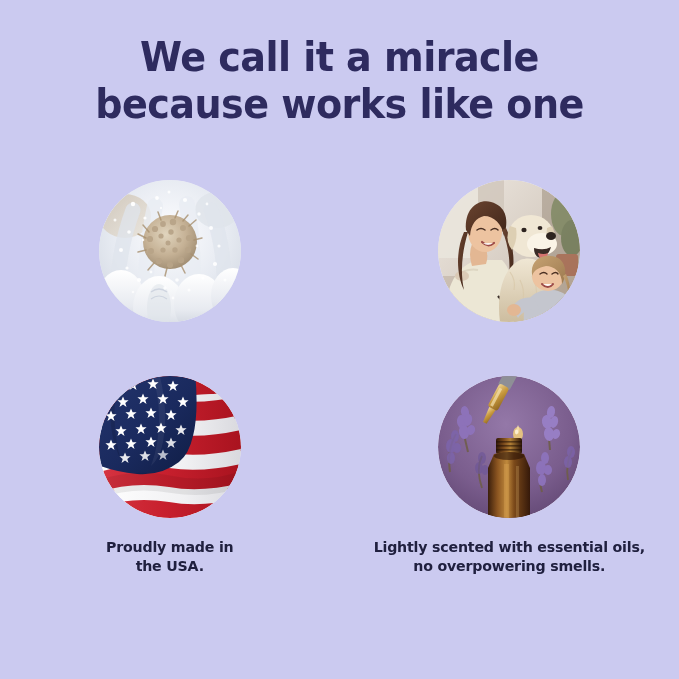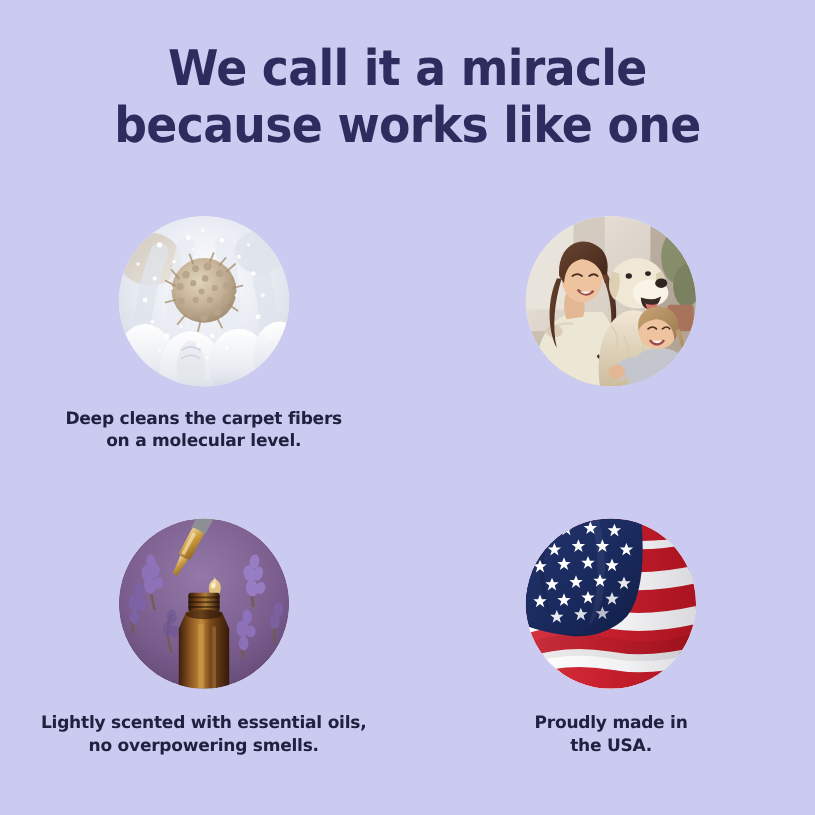--- a/index.html
+++ b/index.html
@@ -212,22 +212,20 @@
                 <circle cx="62" cy="28" r="1.2" opacity="0.75"></circle>
                   <circle cx="108" cy="24" r="1.4" opacity="0.8"></circle>
                 <circle cx="16" cy="40" r="1.5" opacity="0.8"></circle>
                   <circle cx="126" cy="100" r="1.5" opacity="0.8"></circle>
                 <circle cx="74" cy="118" r="1.4" opacity="0.75"></circle>
                   <circle cx="34" cy="112" r="1.3" opacity="0.7"></circle>
               </g>
             </g>
           </svg>
         </div>
-        <div class="caption">Deep cleans the carpet fibers
-on a molecular level.</div>
       </div>
 
       <div class="cell">
         <div class="circle-wrap">
           <svg viewBox="0 0 142 142" xmlns="http://www.w3.org/2000/svg">
             <defs>
               <linearGradient id="roomBg" x1="0" y1="0" x2="1" y2="1">
                 <stop offset="0%" stop-color="#efe9e2"></stop>
                 <stop offset="50%" stop-color="#d9d0c6"></stop>
                 <stop offset="100%" stop-color="#b9ada0"></stop>
@@ -316,131 +314,20 @@
 
               <path d="M96 118 C86 116 78 120 74 128 L80 138 C86 130 94 128 102 130 Z" fill="#c4c6ce"></path>
               <ellipse cx="76" cy="130" rx="7" ry="6" fill="#e3b793"></ellipse>
             </g>
           </svg>
         </div>
       </div>
     </div>
 
     <div class="row row-2">
-
-      <div class="cell">
-        <div class="circle-wrap">
-          <svg viewBox="0 0 142 142" xmlns="http://www.w3.org/2000/svg">
-            <defs>
-              <radialGradient id="oilBg" cx="48%" cy="34%" r="78%">
-                <stop offset="0%" stop-color="#9478a8"></stop>
-                <stop offset="60%" stop-color="#7a5d8d"></stop>
-                <stop offset="100%" stop-color="#5c426d"></stop>
-              </radialGradient>
-              <linearGradient id="bottleGrad" x1="0" y1="0" x2="1" y2="0">
-                <stop offset="0%" stop-color="#3b1f0c"></stop>
-                <stop offset="22%" stop-color="#8a5420"></stop>
-                <stop offset="45%" stop-color="#c08a3d"></stop>
-                <stop offset="62%" stop-color="#7c4a1a"></stop>
-                <stop offset="100%" stop-color="#35190a"></stop>
-              </linearGradient>
-              <linearGradient id="neckGrad" x1="0" y1="0" x2="1" y2="0">
-                <stop offset="0%" stop-color="#2f1708"></stop>
-                <stop offset="30%" stop-color="#7b4a1c"></stop>
-                <stop offset="55%" stop-color="#b07e35"></stop>
-                <stop offset="100%" stop-color="#2b1507"></stop>
-              </linearGradient>
-              <linearGradient id="pipGrad" x1="0" y1="0" x2="1" y2="1">
-                <stop offset="0%" stop-color="#f0d79a"></stop>
-                <stop offset="45%" stop-color="#c99a3e"></stop>
-                <stop offset="100%" stop-color="#8d6420"></stop>
-              </linearGradient>
-              <clipPath id="clipOil">
-                  <circle cx="71" cy="71" r="71"></circle>
-                </clipPath>
-            </defs>
-            <g clip-path="url(#clipOil)">
-              <rect width="142" height="142" fill="url(#oilBg)"></rect>
-
-              <g opacity="0.9">
-                <path d="M30 76 C26 62 24 48 28 34" stroke="#6f5e4a" stroke-width="2" fill="none"></path>
-                <g fill="#8e74bd">
-                  <ellipse cx="27" cy="36" rx="4" ry="6" transform="rotate(-12 27 36)"></ellipse>
-                  <ellipse cx="24" cy="46" rx="5" ry="7" transform="rotate(-10 24 46)"></ellipse>
-                  <ellipse cx="30" cy="44" rx="4" ry="6" transform="rotate(14 30 44)"></ellipse>
-                  <ellipse cx="26" cy="56" rx="5" ry="7" transform="rotate(-8 26 56)"></ellipse>
-                  <ellipse cx="33" cy="54" rx="4" ry="5" transform="rotate(18 33 54)"></ellipse>
-                </g>
-                <path d="M12 96 C10 82 12 68 18 58" stroke="#6f5e4a" stroke-width="2" fill="none"></path>
-                <g fill="#7d65ae" opacity="0.85">
-                  <ellipse cx="17" cy="60" rx="4" ry="6"></ellipse>
-                  <ellipse cx="13" cy="70" rx="5" ry="7"></ellipse>
-                  <ellipse cx="19" cy="72" rx="4" ry="5"></ellipse>
-                  <ellipse cx="13" cy="82" rx="4" ry="6"></ellipse>
-                </g>
-                <path d="M44 112 C40 100 40 88 44 80" stroke="#6f5e4a" stroke-width="1.8" fill="none"></path>
-                <g fill="#6d5699" opacity="0.7">
-                  <ellipse cx="44" cy="82" rx="4" ry="6"></ellipse>
-                  <ellipse cx="41" cy="92" rx="4" ry="6"></ellipse>
-                  <ellipse cx="47" cy="94" rx="3.4" ry="5"></ellipse>
-                </g>
-              </g>
-
-              <g opacity="0.92">
-                <path d="M112 74 C110 58 110 46 114 34" stroke="#6f5e4a" stroke-width="2" fill="none"></path>
-                <g fill="#9a80c8">
-                  <ellipse cx="113" cy="36" rx="4" ry="6" transform="rotate(10 113 36)"></ellipse>
-                  <ellipse cx="109" cy="46" rx="5" ry="7" transform="rotate(-12 109 46)"></ellipse>
-                  <ellipse cx="116" cy="46" rx="4" ry="6" transform="rotate(16 116 46)"></ellipse>
-                  <ellipse cx="111" cy="58" rx="5" ry="7" transform="rotate(-6 111 58)"></ellipse>
-                  <ellipse cx="118" cy="58" rx="4" ry="5" transform="rotate(20 118 58)"></ellipse>
-                </g>
-                <path d="M104 116 C100 102 102 90 108 80" stroke="#6f5e4a" stroke-width="2" fill="none"></path>
-                <g fill="#8e74bd">
-                  <ellipse cx="107" cy="82" rx="4" ry="6"></ellipse>
-                  <ellipse cx="103" cy="92" rx="5" ry="7"></ellipse>
-                  <ellipse cx="110" cy="94" rx="4" ry="5"></ellipse>
-                  <ellipse cx="104" cy="104" rx="4" ry="6"></ellipse>
-                </g>
-                <path d="M130 104 C128 92 130 82 134 74" stroke="#6f5e4a" stroke-width="1.8" fill="none"></path>
-                <g fill="#7d65ae" opacity="0.8">
-                  <ellipse cx="133" cy="76" rx="4" ry="6"></ellipse>
-                  <ellipse cx="130" cy="86" rx="4" ry="6"></ellipse>
-                </g>
-              </g>
-
-              <g transform="rotate(28 62 30)">
-                <rect x="50" y="-8" width="13" height="20" rx="2" fill="#8e8f96"></rect>
-                <rect x="51" y="10" width="11" height="26" rx="3" fill="url(#pipGrad)"></rect>
-                <path d="M53 36 L60 36 L58.5 52 L54.5 52 Z" fill="url(#pipGrad)"></path>
-                <rect x="53" y="14" width="3" height="20" fill="#f7e6b8" opacity="0.65"></rect>
-              </g>
-
-              <ellipse cx="80" cy="58" rx="5" ry="7" fill="#e8c680" opacity="0.95"></ellipse>
-              <path d="M80 49 q3 5 0 9 q-3 -4 0 -9 Z" fill="#f3dcab" opacity="0.9"></path>
-              <ellipse cx="78.5" cy="56" rx="1.6" ry="2.4" fill="#fff6dd" opacity="0.85"></ellipse>
-
-              <g>
-
-                <rect x="58" y="62" width="26" height="16" rx="2" fill="url(#neckGrad)"></rect>
-                <rect x="58" y="65" width="26" height="1.6" fill="#1f0f05" opacity="0.55"></rect>
-                <rect x="58" y="69" width="26" height="1.6" fill="#1f0f05" opacity="0.55"></rect>
-                <rect x="58" y="73" width="26" height="1.6" fill="#1f0f05" opacity="0.55"></rect>
-
-                <path d="M56 78 q15 -4 30 0 l6 14 v50 h-42 v-50 Z" fill="url(#bottleGrad)"></path>
-                <rect x="66" y="88" width="5" height="54" fill="#e0a95a" opacity="0.35"></rect>
-                <rect x="78" y="90" width="3" height="52" fill="#f0c77f" opacity="0.22"></rect>
-                <ellipse cx="71" cy="80" rx="15" ry="4" fill="#2a1307" opacity="0.6"></ellipse>
-              </g>
-            </g>
-          </svg>
-        </div>
-        <div class="caption">Lightly scented with essential oils,
-no overpowering smells.</div>
-      </div>
 
       <div class="cell">
         <div class="circle-wrap">
           <svg viewBox="0 0 142 142" xmlns="http://www.w3.org/2000/svg">
             <defs>
               <linearGradient id="navyGrad" x1="0" y1="0" x2="1" y2="1">
                 <stop offset="0%" stop-color="#24356e"></stop>
                 <stop offset="55%" stop-color="#1a2a5e"></stop>
                 <stop offset="100%" stop-color="#101d45"></stop>
               </linearGradient>
@@ -507,16 +394,127 @@
                 <use href="#star5" x="64" y="79" opacity="0.7"></use>
               </g>
 
               <path d="M0 104 q36 -12 74 -4 q34 7 68 -5 V112 q-36 11 -70 5 q-36 -7 -72 5 Z" fill="#000000" opacity="0.07"></path>
             </g>
           </svg>
         </div>
         <div class="caption">Proudly made in
 the USA.</div>
       </div>
+
+      <div class="cell">
+        <div class="circle-wrap">
+          <svg viewBox="0 0 142 142" xmlns="http://www.w3.org/2000/svg">
+            <defs>
+              <radialGradient id="oilBg" cx="48%" cy="34%" r="78%">
+                <stop offset="0%" stop-color="#9478a8"></stop>
+                <stop offset="60%" stop-color="#7a5d8d"></stop>
+                <stop offset="100%" stop-color="#5c426d"></stop>
+              </radialGradient>
+              <linearGradient id="bottleGrad" x1="0" y1="0" x2="1" y2="0">
+                <stop offset="0%" stop-color="#3b1f0c"></stop>
+                <stop offset="22%" stop-color="#8a5420"></stop>
+                <stop offset="45%" stop-color="#c08a3d"></stop>
+                <stop offset="62%" stop-color="#7c4a1a"></stop>
+                <stop offset="100%" stop-color="#35190a"></stop>
+              </linearGradient>
+              <linearGradient id="neckGrad" x1="0" y1="0" x2="1" y2="0">
+                <stop offset="0%" stop-color="#2f1708"></stop>
+                <stop offset="30%" stop-color="#7b4a1c"></stop>
+                <stop offset="55%" stop-color="#b07e35"></stop>
+                <stop offset="100%" stop-color="#2b1507"></stop>
+              </linearGradient>
+              <linearGradient id="pipGrad" x1="0" y1="0" x2="1" y2="1">
+                <stop offset="0%" stop-color="#f0d79a"></stop>
+                <stop offset="45%" stop-color="#c99a3e"></stop>
+                <stop offset="100%" stop-color="#8d6420"></stop>
+              </linearGradient>
+              <clipPath id="clipOil">
+                  <circle cx="71" cy="71" r="71"></circle>
+                </clipPath>
+            </defs>
+            <g clip-path="url(#clipOil)">
+              <rect width="142" height="142" fill="url(#oilBg)"></rect>
+
+              <g opacity="0.9">
+                <path d="M30 76 C26 62 24 48 28 34" stroke="#6f5e4a" stroke-width="2" fill="none"></path>
+                <g fill="#8e74bd">
+                  <ellipse cx="27" cy="36" rx="4" ry="6" transform="rotate(-12 27 36)"></ellipse>
+                  <ellipse cx="24" cy="46" rx="5" ry="7" transform="rotate(-10 24 46)"></ellipse>
+                  <ellipse cx="30" cy="44" rx="4" ry="6" transform="rotate(14 30 44)"></ellipse>
+                  <ellipse cx="26" cy="56" rx="5" ry="7" transform="rotate(-8 26 56)"></ellipse>
+                  <ellipse cx="33" cy="54" rx="4" ry="5" transform="rotate(18 33 54)"></ellipse>
+                </g>
+                <path d="M12 96 C10 82 12 68 18 58" stroke="#6f5e4a" stroke-width="2" fill="none"></path>
+                <g fill="#7d65ae" opacity="0.85">
+                  <ellipse cx="17" cy="60" rx="4" ry="6"></ellipse>
+                  <ellipse cx="13" cy="70" rx="5" ry="7"></ellipse>
+                  <ellipse cx="19" cy="72" rx="4" ry="5"></ellipse>
+                  <ellipse cx="13" cy="82" rx="4" ry="6"></ellipse>
+                </g>
+                <path d="M44 112 C40 100 40 88 44 80" stroke="#6f5e4a" stroke-width="1.8" fill="none"></path>
+                <g fill="#6d5699" opacity="0.7">
+                  <ellipse cx="44" cy="82" rx="4" ry="6"></ellipse>
+                  <ellipse cx="41" cy="92" rx="4" ry="6"></ellipse>
+                  <ellipse cx="47" cy="94" rx="3.4" ry="5"></ellipse>
+                </g>
+              </g>
+
+              <g opacity="0.92">
+                <path d="M112 74 C110 58 110 46 114 34" stroke="#6f5e4a" stroke-width="2" fill="none"></path>
+                <g fill="#9a80c8">
+                  <ellipse cx="113" cy="36" rx="4" ry="6" transform="rotate(10 113 36)"></ellipse>
+                  <ellipse cx="109" cy="46" rx="5" ry="7" transform="rotate(-12 109 46)"></ellipse>
+                  <ellipse cx="116" cy="46" rx="4" ry="6" transform="rotate(16 116 46)"></ellipse>
+                  <ellipse cx="111" cy="58" rx="5" ry="7" transform="rotate(-6 111 58)"></ellipse>
+                  <ellipse cx="118" cy="58" rx="4" ry="5" transform="rotate(20 118 58)"></ellipse>
+                </g>
+                <path d="M104 116 C100 102 102 90 108 80" stroke="#6f5e4a" stroke-width="2" fill="none"></path>
+                <g fill="#8e74bd">
+                  <ellipse cx="107" cy="82" rx="4" ry="6"></ellipse>
+                  <ellipse cx="103" cy="92" rx="5" ry="7"></ellipse>
+                  <ellipse cx="110" cy="94" rx="4" ry="5"></ellipse>
+                  <ellipse cx="104" cy="104" rx="4" ry="6"></ellipse>
+                </g>
+                <path d="M130 104 C128 92 130 82 134 74" stroke="#6f5e4a" stroke-width="1.8" fill="none"></path>
+                <g fill="#7d65ae" opacity="0.8">
+                  <ellipse cx="133" cy="76" rx="4" ry="6"></ellipse>
+                  <ellipse cx="130" cy="86" rx="4" ry="6"></ellipse>
+                </g>
+              </g>
+
+              <g transform="rotate(28 62 30)">
+                <rect x="50" y="-8" width="13" height="20" rx="2" fill="#8e8f96"></rect>
+                <rect x="51" y="10" width="11" height="26" rx="3" fill="url(#pipGrad)"></rect>
+                <path d="M53 36 L60 36 L58.5 52 L54.5 52 Z" fill="url(#pipGrad)"></path>
+                <rect x="53" y="14" width="3" height="20" fill="#f7e6b8" opacity="0.65"></rect>
+              </g>
+
+              <ellipse cx="80" cy="58" rx="5" ry="7" fill="#e8c680" opacity="0.95"></ellipse>
+              <path d="M80 49 q3 5 0 9 q-3 -4 0 -9 Z" fill="#f3dcab" opacity="0.9"></path>
+              <ellipse cx="78.5" cy="56" rx="1.6" ry="2.4" fill="#fff6dd" opacity="0.85"></ellipse>
+
+              <g>
+
+                <rect x="58" y="62" width="26" height="16" rx="2" fill="url(#neckGrad)"></rect>
+                <rect x="58" y="65" width="26" height="1.6" fill="#1f0f05" opacity="0.55"></rect>
+                <rect x="58" y="69" width="26" height="1.6" fill="#1f0f05" opacity="0.55"></rect>
+                <rect x="58" y="73" width="26" height="1.6" fill="#1f0f05" opacity="0.55"></rect>
+
+                <path d="M56 78 q15 -4 30 0 l6 14 v50 h-42 v-50 Z" fill="url(#bottleGrad)"></path>
+                <rect x="66" y="88" width="5" height="54" fill="#e0a95a" opacity="0.35"></rect>
+                <rect x="78" y="90" width="3" height="52" fill="#f0c77f" opacity="0.22"></rect>
+                <ellipse cx="71" cy="80" rx="15" ry="4" fill="#2a1307" opacity="0.6"></ellipse>
+              </g>
+            </g>
+          </svg>
+        </div>
+        <div class="caption">Lightly scented with essential oils,
+no overpowering smells.</div>
+      </div>
     </div>
 
   </div>
 </div>
 
 </body></html>

